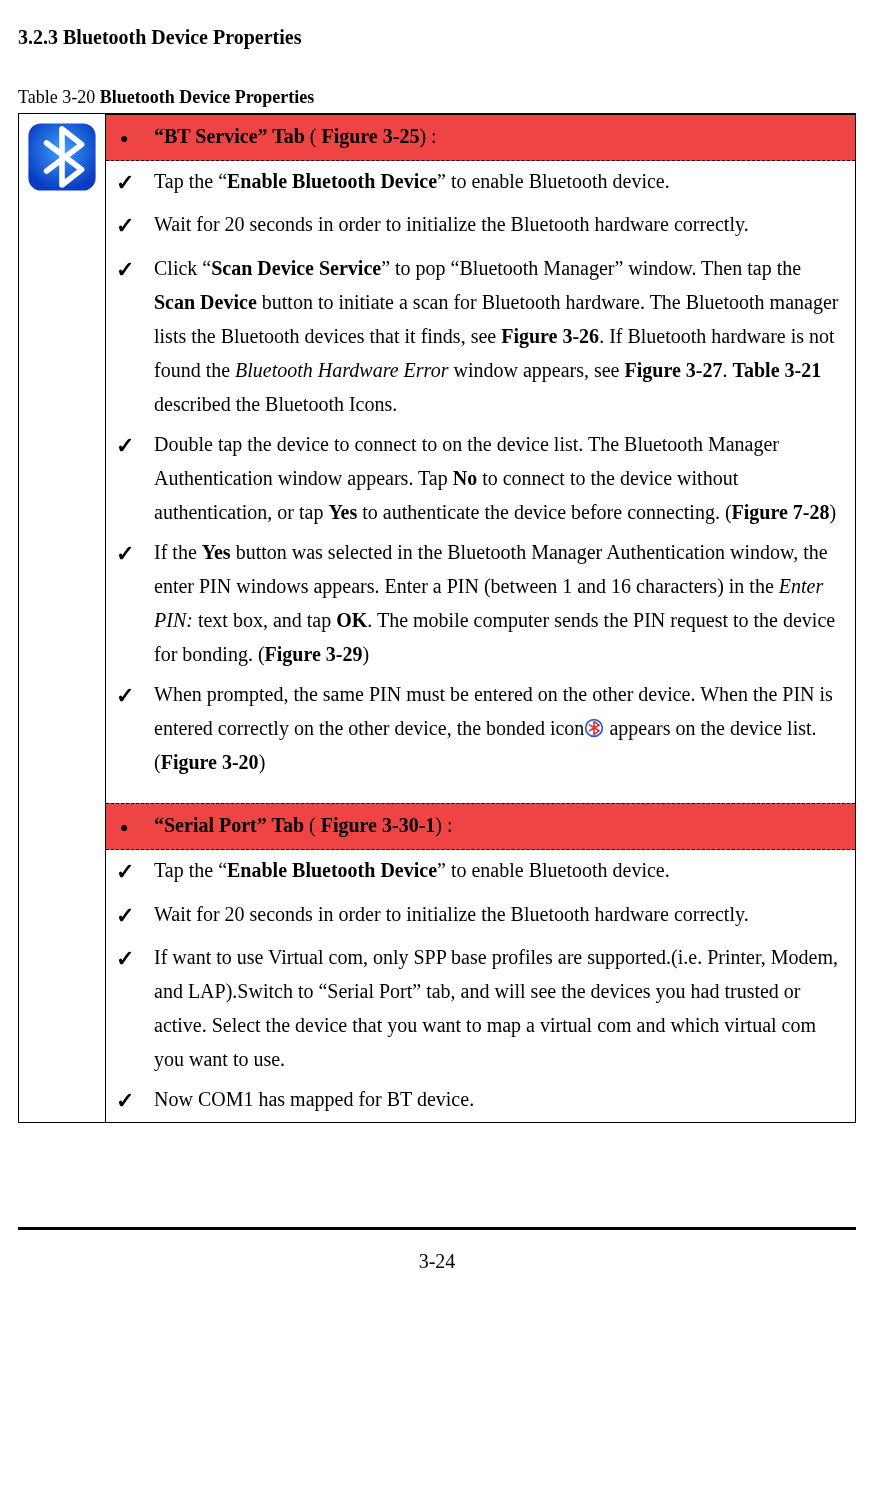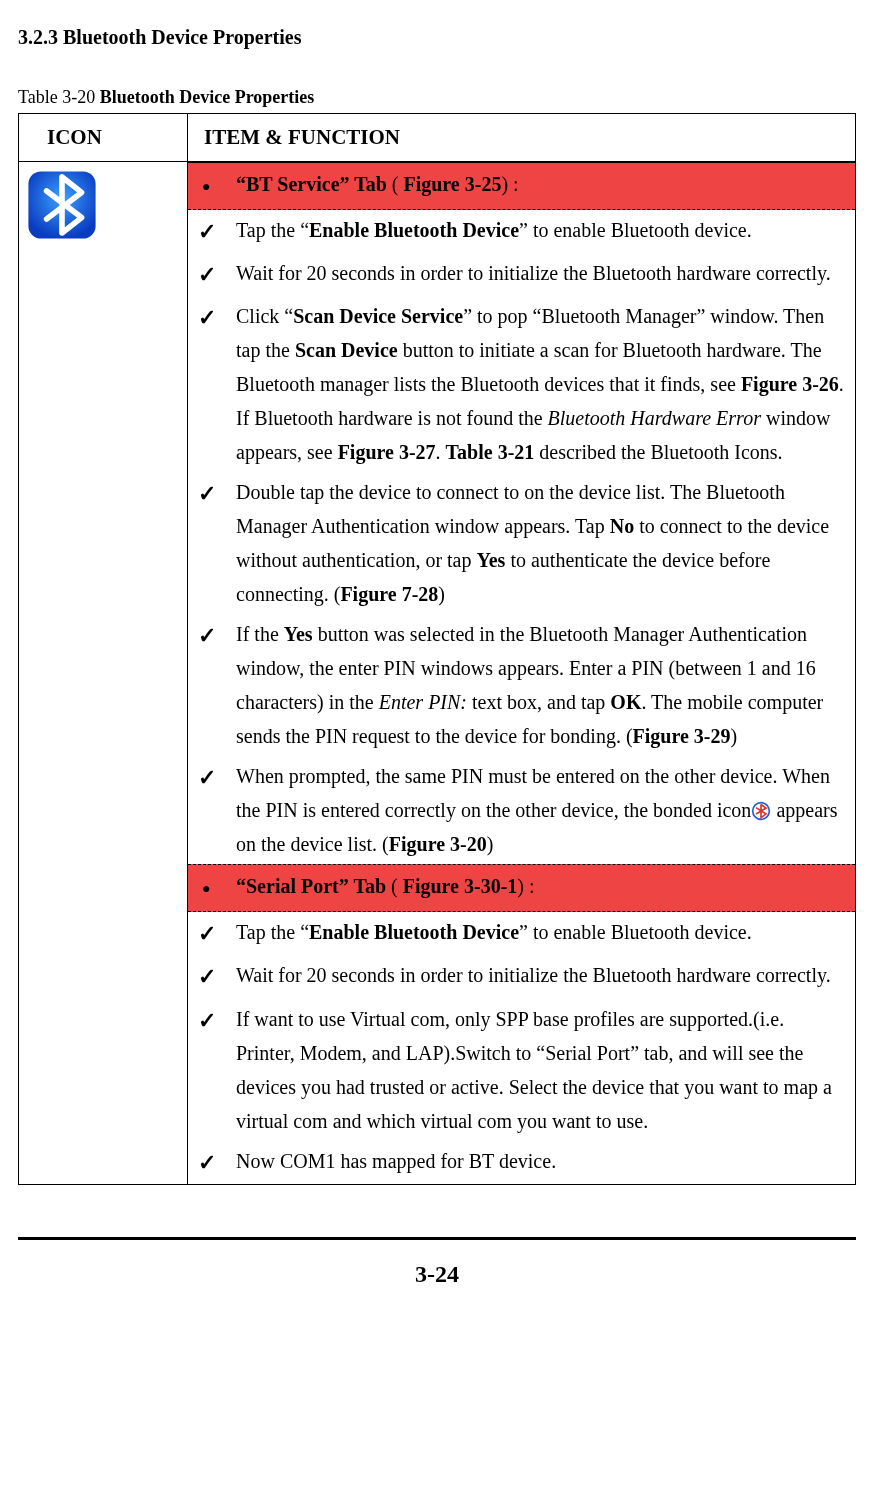--- a/index.html
+++ b/index.html
@@ -51,20 +51,21 @@
   }
   .tab-header-row {
     background: #ef4444;
     border-top: 1px solid #000;
     border-bottom: 1px dashed #000;
     padding: 4px 8px 4px 10px;
     display: flex;
   }
   .tab-header-row.second-tab {
     border-top: 1px dashed #000;
+    margin-top: 21px;
   }
   .bullet-col {
     width: 38px;
     flex-shrink: 0;
     font-size: 22px;
   }
   .bullet-col.disc::before { content: "\25CF"; font-size: 14px; position: relative; top: -2px; left:4px;}
   .bullet-col.check::before { content: "\2713"; font-weight: bold;}
   .content-col { flex: 1; }
   .item-row {
@@ -75,43 +76,39 @@
   .italic { font-style: italic; }
   .inline-icon {
     display: inline-block;
     vertical-align: middle;
     width: 20px;
     height: 20px;
     position: relative;
     top:-2px;
   }
   .page-footer {
-    margin-top: 52px;
+    margin-top: 104px;
     border-top: 3px solid #000;
     padding-top: 14px;
     text-align: center;
-    font-weight: bold;
-    font-size: 24px;
+    font-weight: normal;
+    font-size: 20px;
   }
 </style>
 </head>
 <body>
 
 <div class="section-heading">3.2.3 Bluetooth Device Properties</div>
 
 <div class="table-caption">
   <span>Table 3-20 </span><span class="bold">Bluetooth Device Properties</span>
 </div>
 
 <table>
   <tbody>
-      <tr>
-    <th class="icon-col">ICON</th>
-    <th class="item-col">ITEM &amp; FUNCTION</th>
-  </tr>
   <tr>
     <td class="icon-cell">
       <svg class="bt-icon" viewBox="0 0 100 100">
         <defs>
           <radialGradient id="g" cx="50%" cy="40%" r="60%">
             <stop offset="0%" stop-color="#3ca0ff"></stop>
             <stop offset="100%" stop-color="#0a3cc2"></stop>
           </radialGradient>
         </defs>
         <rect x="2" y="2" width="96" height="96" rx="18" fill="url(#g)"></rect>

